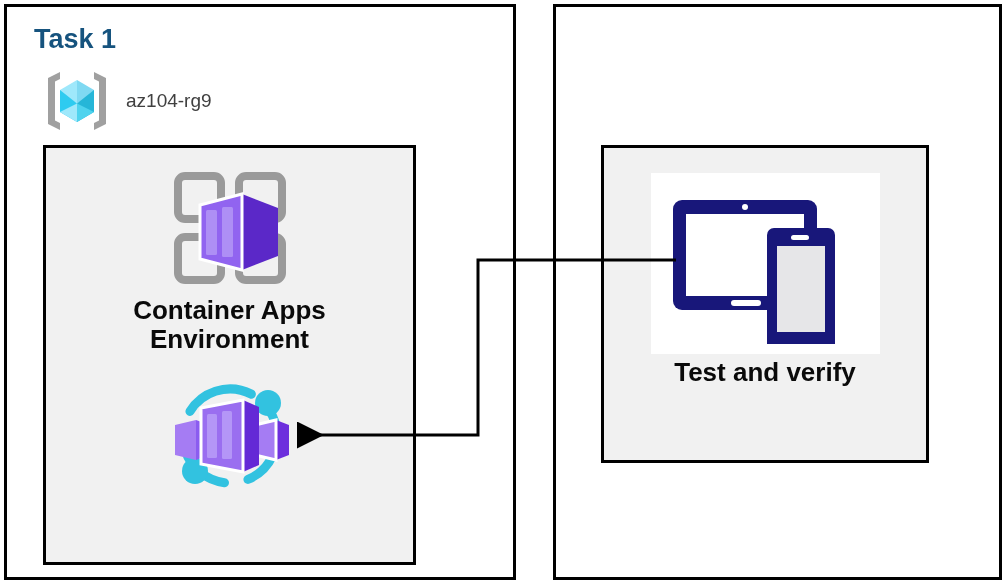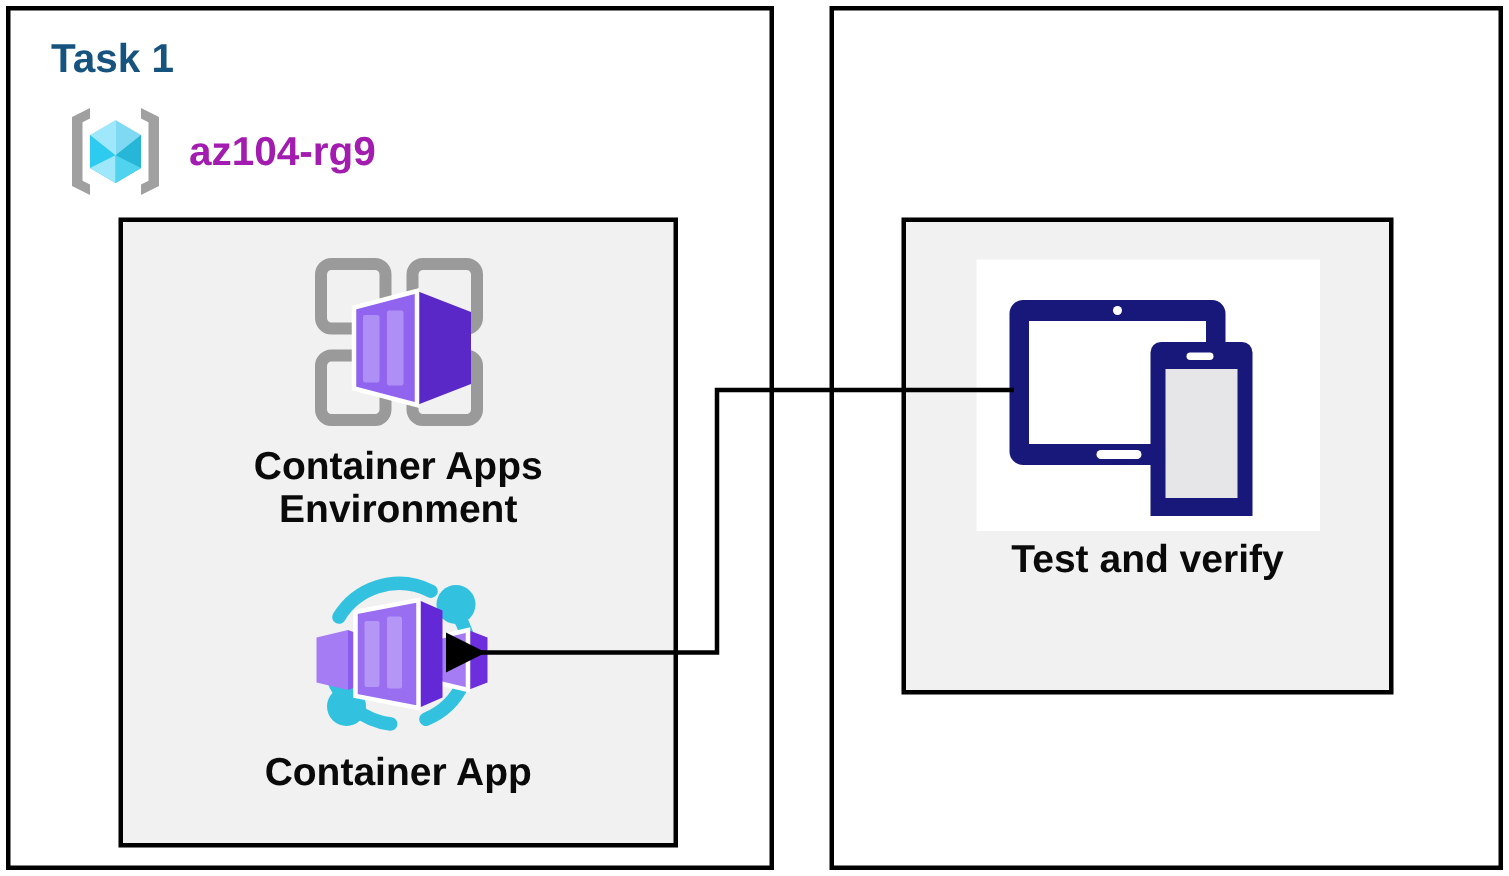--- a/index.html
+++ b/index.html
@@ -39,34 +39,34 @@
   
   .rg-row {
     position: absolute;
     left: 33px;
     top: 57px;
     display: flex;
     align-items: center;
     gap: 12px;
   }
   .rg-label {
-    font-size: 27px;
-    font-weight: bold;
-    color: #a21caf;
+    font-size: 19px;
+    font-weight: normal;
+    color: #404040;
     white-space: nowrap;
   }
 
   
   .inner-box {
     position: absolute;
     background: #f1f1f1;
     border: 3px solid #000000;
     box-sizing: border-box;
   }
-  #env-box  { left: 36px; top: 138px; width: 373px; height: 420px; margin-left: 36px; }
+  #env-box  { left: 36px; top: 138px; width: 373px; height: 420px; }
   #test-box { left: 45px; top: 138px; width: 328px; height: 318px; }
 
   
   .node {
     position: absolute;
     display: flex;
     flex-direction: column;
     align-items: center;
   }
   .node-label {
@@ -171,21 +171,20 @@
 
           <path d="M46 32 L88 24 L88 96 L46 88 Z" fill="#9a6ef0"></path>
           <path d="M88 24 L104 31 L104 89 L88 96 Z" fill="#6429d6"></path>
           <g fill="#b79bf8" opacity="0.9">
             <rect x="52" y="38" width="10" height="44" rx="1.5"></rect>
             <rect x="67" y="35" width="10" height="48" rx="1.5"></rect>
           </g>
           <path d="M46 32 L88 24 L88 96 L46 88 Z" fill="none" stroke="#ffffff" stroke-width="3"></path>
         </svg>
       </span>
-      <div class="node-label">Container App</div>
     </div>
 
   </div>
 </div>
 
 <div class="panel" id="panel-task2">
 
 
   <div class="inner-box" id="test-box">
     <div class="node" id="node-test">

